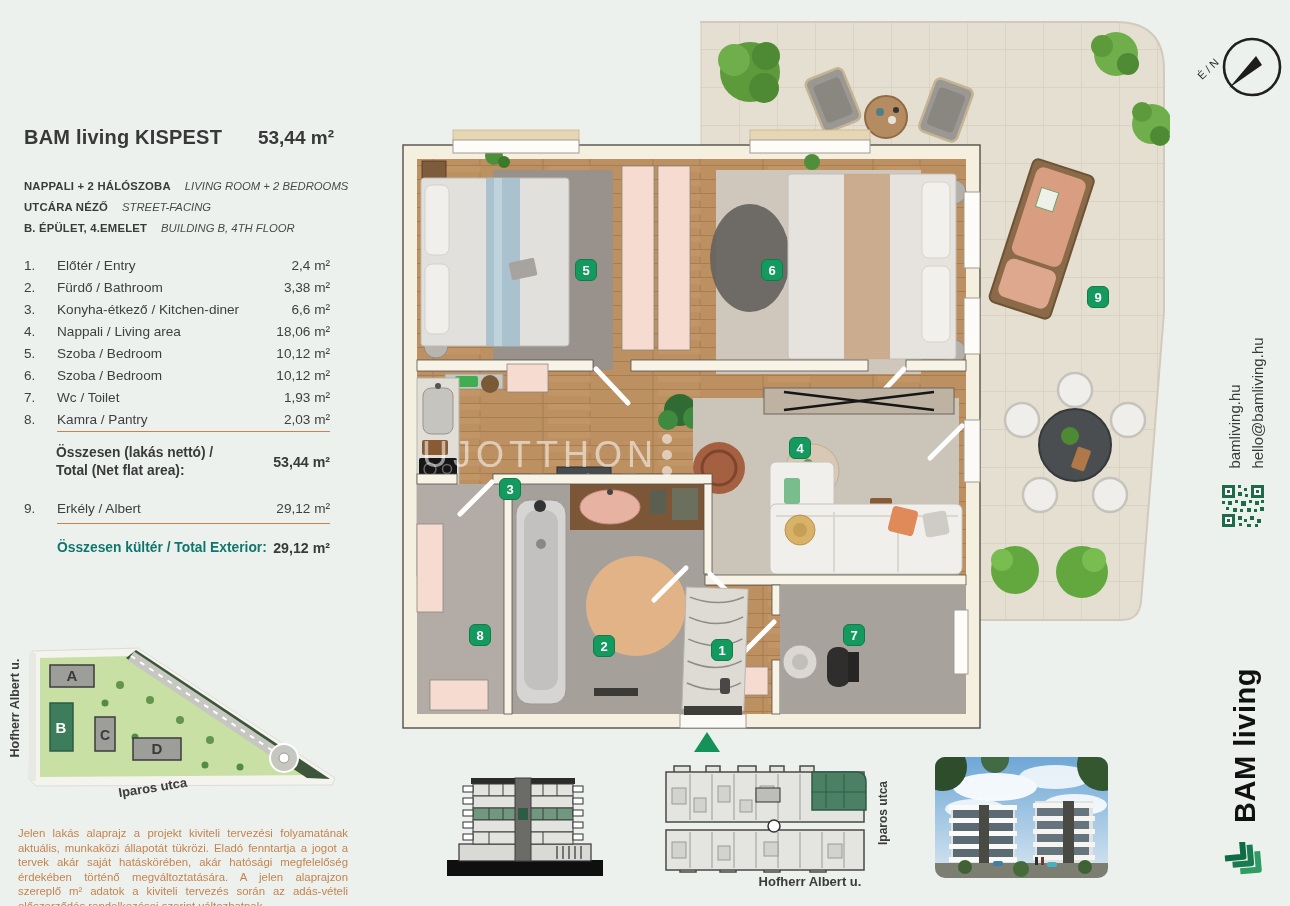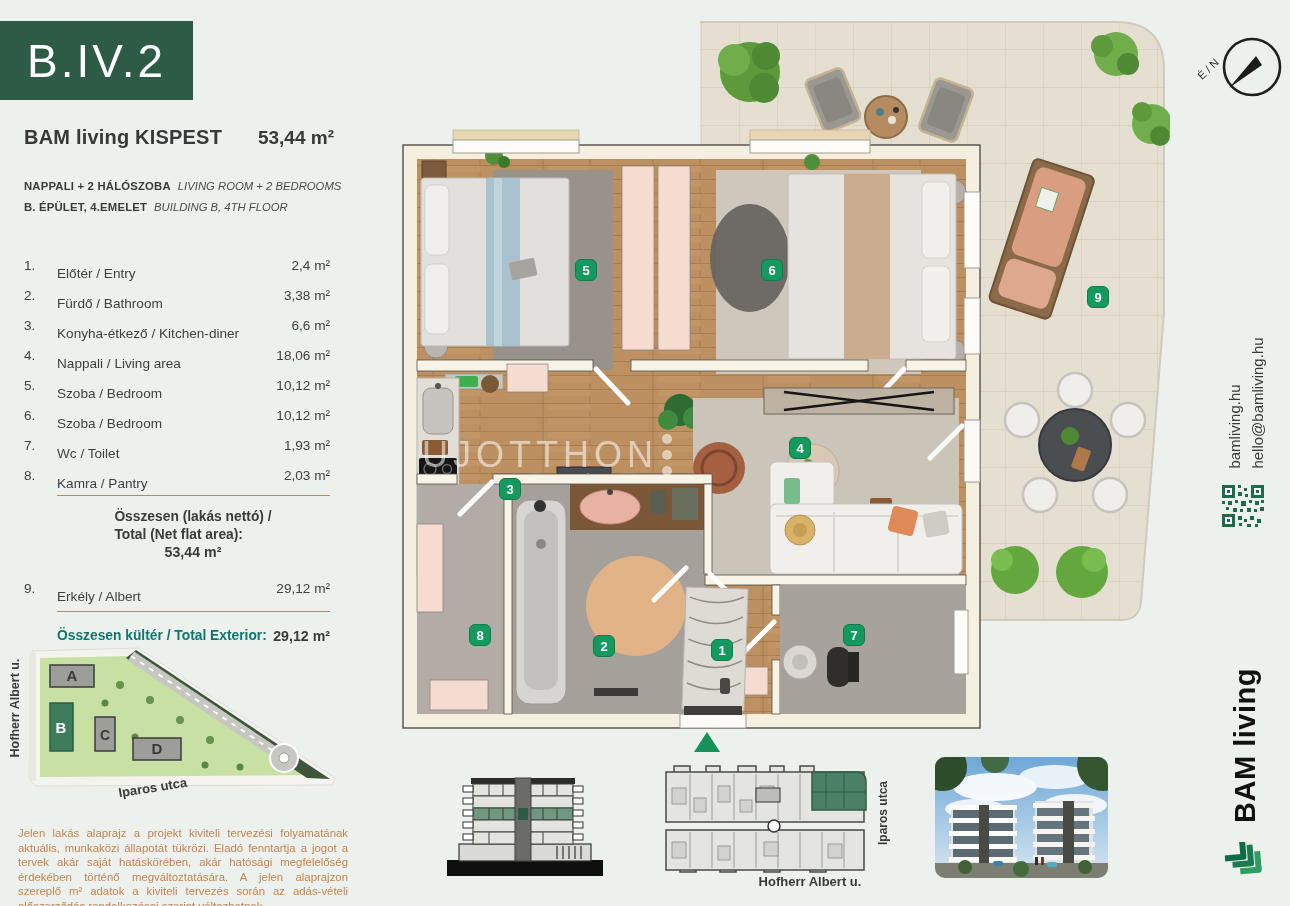--- a/index.html
+++ b/index.html
@@ -7,30 +7,30 @@
   #page{position:relative;width:1290px;height:906px;background:#edf1ee;overflow:hidden;}
   .abs{position:absolute;}
 
   
   #plate{left:0;top:21px;width:193px;height:79px;background:#2d5b45;color:#fff;
          display:flex;align-items:center;justify-content:center;font-size:46px;font-weight:300;letter-spacing:3px;}
   #head{left:24px;top:126px;width:310px;display:flex;justify-content:space-between;align-items:flex-end;}
   #head .proj{font-size:20px;font-weight:bold;color:#383838;letter-spacing:.2px;}
   #head .area{font-size:19px;font-weight:bold;color:#383838;}
   #specs{left:24px;top:176px;width:340px;}
-  .spec{display:flex;gap:7px;align-items:baseline;line-height:21px;}
+  .spec{display:flex;gap:14px;align-items:baseline;line-height:21px;}
   .spec b{font-size:11.3px;color:#3a3a3a;letter-spacing:.2px;}
   .spec i{font-size:11.3px;color:#4a4a4a;font-style:italic;}
   #roomlist{left:24px;top:255px;width:306px;color:#3f3f3f;}
   .rrow{display:flex;line-height:22px;font-size:13.6px;}
   .rrow .n{width:33px;}
-  .rrow .nm{flex:1;margin-top:8px;}
+  .rrow .nm{flex:1;}
   .rrow .ar{width:80px;text-align:right;}
   .oline{height:0;border-bottom:1.8px solid #c9834e;margin-left:33px;}
-  #totnet{display:flex;margin:12px 0 0 32px;align-items:center;flex-direction:column;}
+  #totnet{display:flex;margin:12px 0 0 32px;align-items:center;}
   #totnet .lbl{flex:1;font-weight:bold;font-size:13.8px;line-height:18px;color:#3a3a3a;}
   #totnet .val{font-weight:bold;font-size:14.2px;color:#3a3a3a;}
   .mt16{margin-top:18px;}
   #totext{display:flex;margin:16px 0 0 33px;}
   #totext .lbl{flex:1;font-weight:bold;font-size:13.8px;color:#0f766e;}
   #totext .val{font-weight:bold;font-size:14.2px;color:#3a3a3a;}
   #disclaimer{left:18px;top:826px;width:330px;font-size:11.4px;line-height:14.5px;color:#c5824e;
               text-align:justify;font-weight:500;}
 
   
@@ -58,33 +58,34 @@
   #footStreet{left:700px;top:874px;width:220px;text-align:center;font-weight:bold;font-size:13px;color:#3b3b3b;}
   #footIparos{left:872px;top:768px;width:22px;height:90px;}
   #footIparos span{font-size:12px;}
   #photo{left:935px;top:757px;width:173px;height:121px;border-radius:10px;overflow:hidden;}
 </style>
 </head>
 <body>
 
 <div id="page">
 
-  <div class="abs" id="plate">
-    <span>B.IV.2</span>
-  </div>
 
   <div class="abs" id="head">
     <span class="proj">BAM living KISPEST</span>
     <span class="area">53,44 m²</span>
   </div>
 
   <div class="abs" id="specs">
     <div class="spec">
       <b>NAPPALI + 2 HÁLÓSZOBA</b>
       <i>LIVING ROOM + 2 BEDROOMS</i>
+    </div>
+    <div class="spec">
+      <b>UTCÁRA NÉZŐ</b>
+      <i>STREET-FACING</i>
     </div>
     <div class="spec">
       <b>B. ÉPÜLET, 4.EMELET</b>
       <i>BUILDING B, 4TH FLOOR</i>
     </div>
   </div>
 
   <div class="abs" id="roomlist">
     <div class="rrow">
         <span class="n">1.</span>

